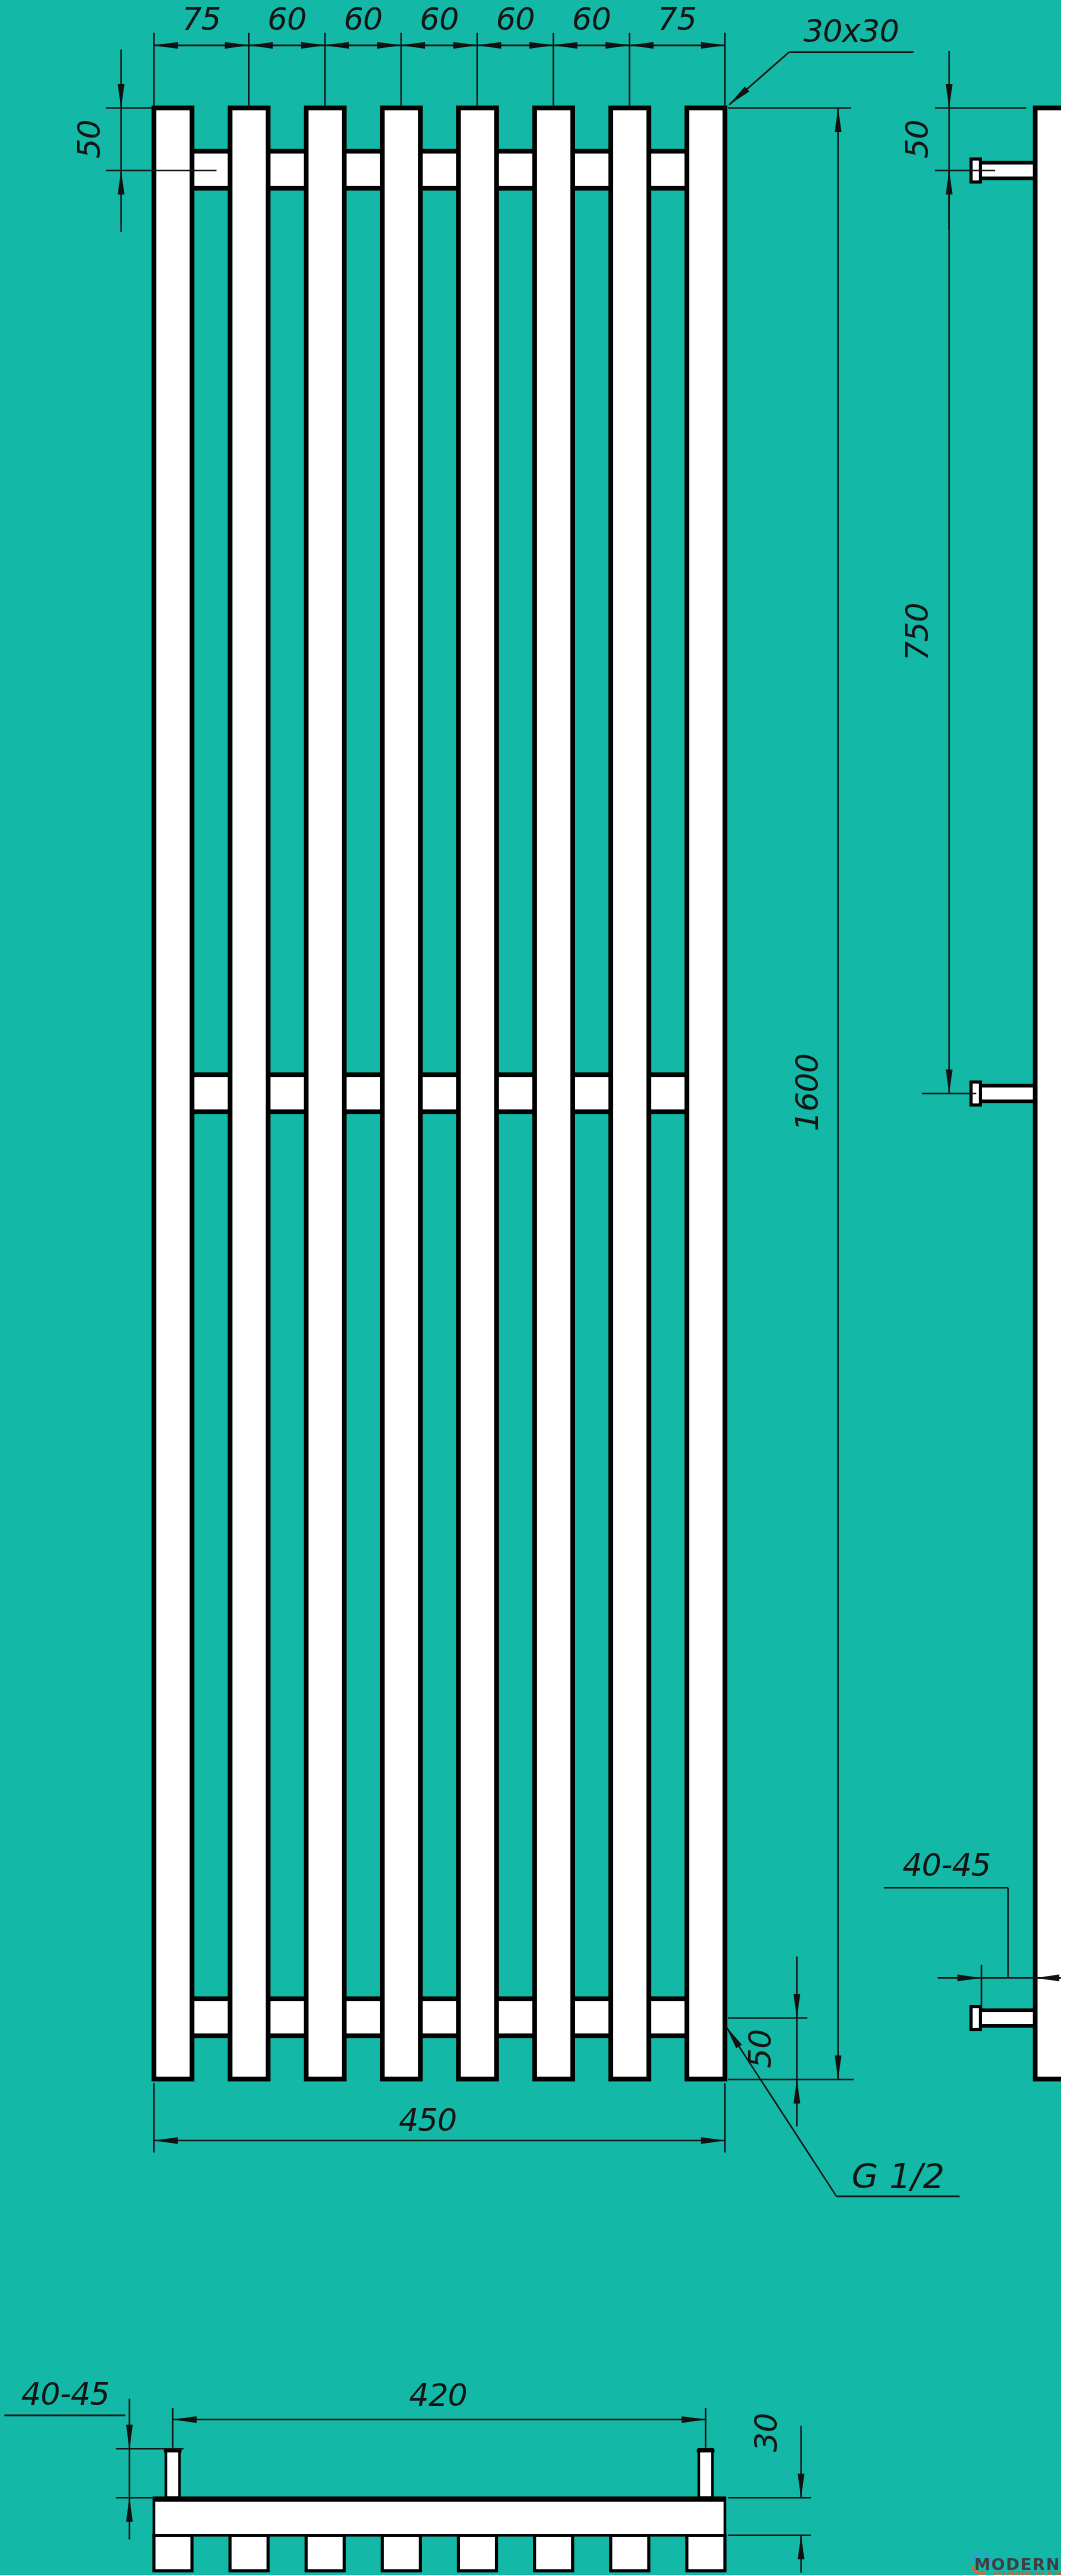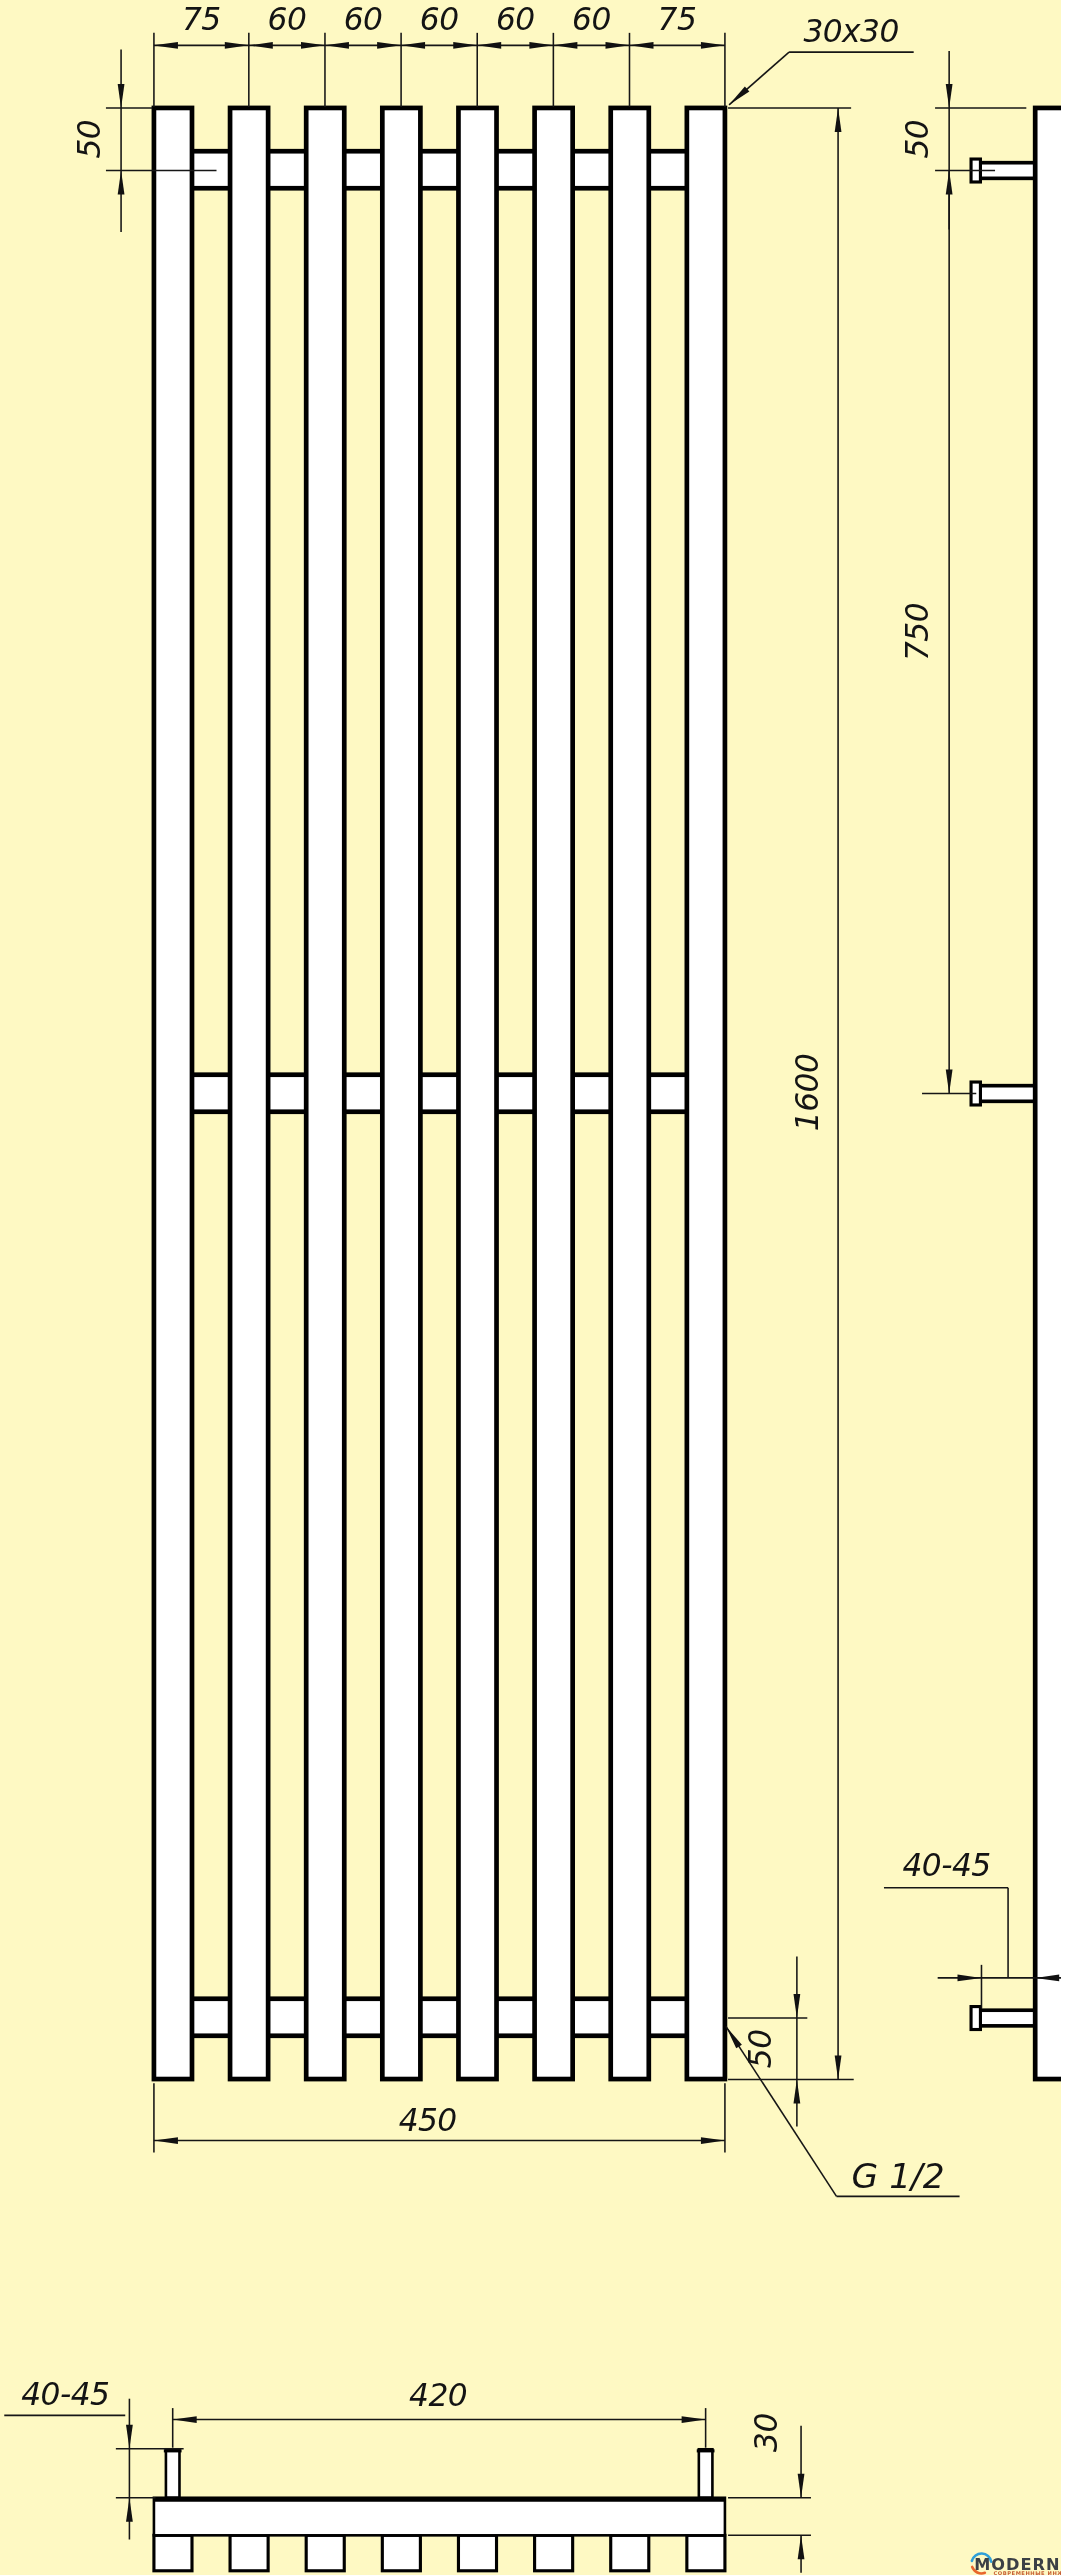--- a/index.html
+++ b/index.html
@@ -1,16 +1,16 @@
 <!DOCTYPE html>
 <html style="font-size:8.3px"><head>
 <meta charset="utf-8">
 <style>
   html,body{margin:0;padding:0;background:#ffffff;}
-  .page{width:1061px;height:2576px;background:#fef9c3;position:relative;overflow:hidden;}
+  .page{width:1061px;height:2576px;background:#14b8a6;position:relative;overflow:hidden;}
   svg{display:block;}
   .thin{stroke:#161616;stroke-width:3;fill:none;}
   .thick{stroke:#000;stroke-width:9;fill:none;}
   .med{stroke:#000;stroke-width:6;fill:none;}
   .med2{stroke:#000;stroke-width:5;fill:none;}
   .arm{stroke:#000;stroke-width:7;fill:#fff;}
   .wfill{fill:#fff;}
   .dim{font:italic 60px "DejaVu Sans", sans-serif;fill:#141414;letter-spacing:-1px;}
   .dimbig{font:italic 66px "DejaVu Sans", sans-serif;fill:#141414;}
   .brand{font:bold 31px "DejaVu Sans", sans-serif;letter-spacing:2px;}

